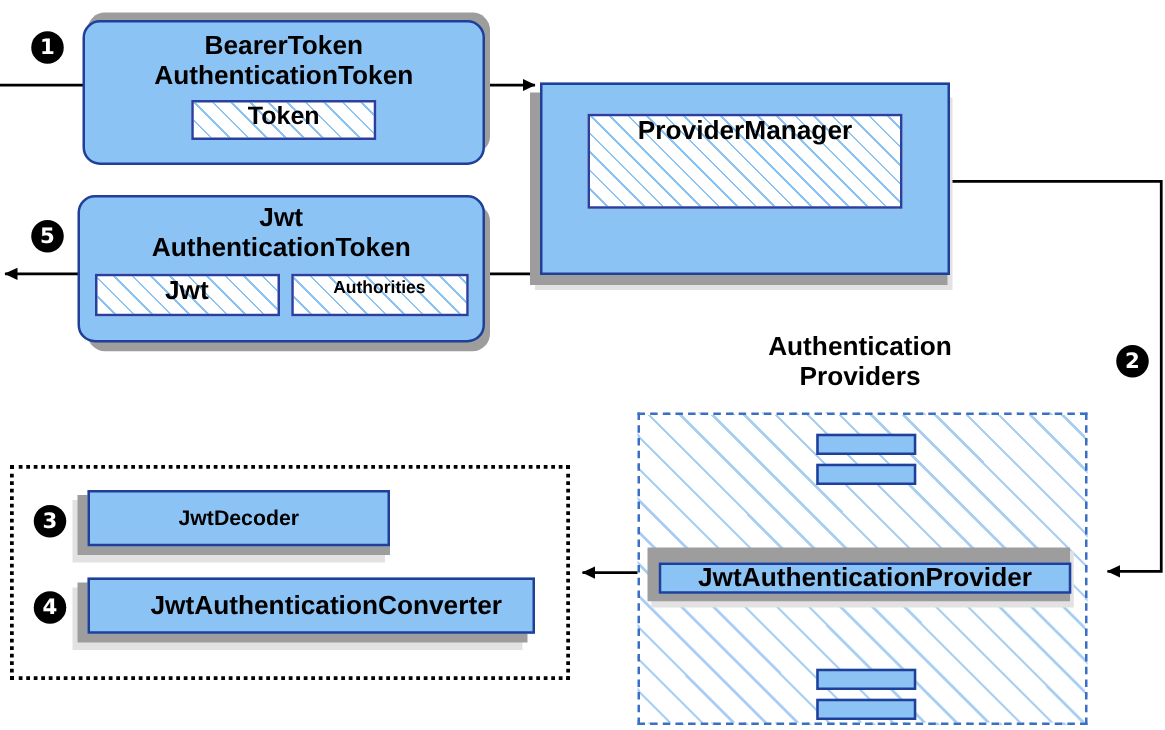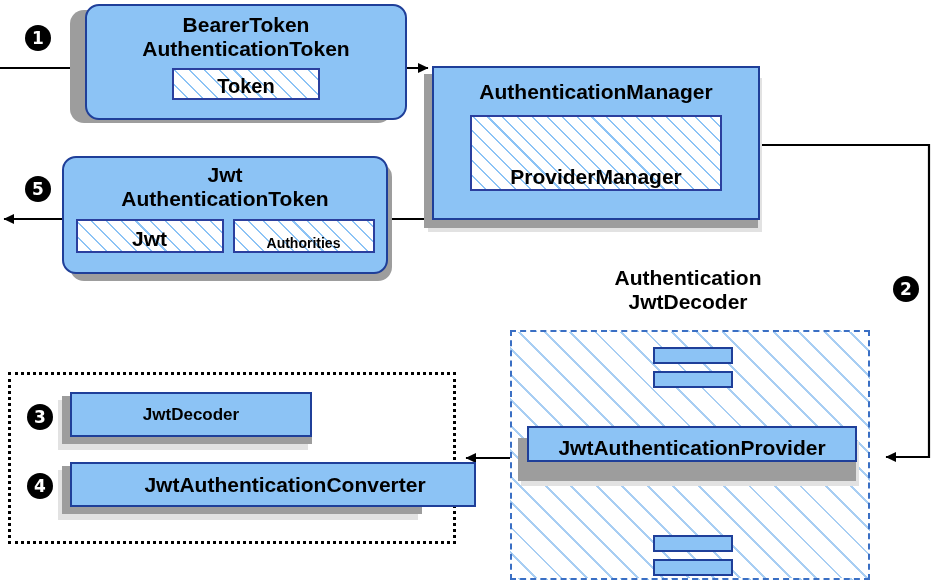--- a/index.html
+++ b/index.html
@@ -64,21 +64,21 @@
     background-color: #ffffff;
     background-image: repeating-linear-gradient(
       45deg,
       rgba(140,195,245,0) 0px,
       rgba(140,195,245,0) 9px,
       #8cc3f5 9px,
       #8cc3f5 10.5px
     );
     border: 2px solid #2b3f9e;
     display: flex;
-    align-items: flex-end;
+    align-items: flex-start;
     justify-content: center;
     font-weight: bold;
     color: #000;
   }
 
   
   .providers-box {
     position: absolute;
     box-sizing: border-box;
     border: 2px dashed #3a6fc4;
@@ -166,49 +166,48 @@
     <path d="M760,145 L929,145 L929,457 L886,457" fill="none" stroke="#000" stroke-width="2.2" marker-end="url(#arrowL)"></path>
 
     <line x1="518" y1="458" x2="466" y2="458" stroke="#000" stroke-width="2.2" marker-end="url(#arrowL)"></line>
 
     <line x1="693" y1="395" x2="693" y2="432" stroke="#000" stroke-width="3" marker-end="url(#arrowR)" marker-start="url(#arrowR)"></line>
 
     <line x1="693" y1="488" x2="693" y2="527" stroke="#000" stroke-width="3" marker-end="url(#arrowR)" marker-start="url(#arrowR)"></line>
   </svg>
 
   <div class="providers-label" style="left:560px; top:266px; width:256px; font-size:21px;">Authentication
-JwtDecoder</div>
+Providers</div>
 
   <div class="providers-box" style="left:510px; top:330px; width:360px; height:250px;"></div>
 
   <div class="bar" style="left:653px; top:347px; width:80px; height:17px;"></div>
   <div class="bar" style="left:653px; top:371px; width:80px; height:17px;"></div>
 
   <div class="bar" style="left:653px; top:535px; width:80px; height:17px;"></div>
   <div class="bar" style="left:653px; top:559px; width:80px; height:17px;"></div>
 
   <div class="node-shadow2" style="left:521px; top:441px; width:338px; height:45px;"></div>
   <div class="node-shadow" style="left:518px; top:438px; width:338px; height:43px;"></div>
-  <div class="node" style="left:527px; top:426px; width:330px; height:36px; justify-content:flex-end;">
+  <div class="node" style="left:527px; top:450px; width:330px; height:25px; justify-content:center;">
     <div class="node-title" style="font-size:21px;">JwtAuthenticationProvider</div>
   </div>
 
   <div class="node-shadow rounded-shadow" style="left:70px; top:10px; width:322px; height:113px;"></div>
-  <div class="node rounded" style="left:66px; top:4px; width:322px; height:116px; padding-top:7px;margin-left:19px;">
+  <div class="node rounded" style="left:66px; top:16px; width:322px; height:116px; padding-top:7px;">
     <div class="node-title" style="font-size:21px;">BearerToken
 AuthenticationToken</div>
     <div class="hatch" style="width:148px; height:32px; margin-top:8px; font-size:20px;">
       <span>Token</span>
     </div>
   </div>
 
   <div class="node-shadow" style="left:424px; top:74px; width:334px; height:154px;"></div>
   <div class="node-shadow2" style="left:428px; top:78px; width:334px; height:154px;"></div>
   <div class="node" style="left:432px; top:66px; width:328px; height:154px; padding-top:12px;">
-    <div class="node-title" style="font-size:21px;">AuthenticationManager</div>
     <div class="hatch" style="width:252px; height:76px; margin-top:11px; font-size:21px;">
       <span>ProviderManager</span>
     </div>
   </div>
 
   <div class="node-shadow rounded-shadow" style="left:70px; top:163px; width:322px; height:118px;"></div>
   <div class="node rounded" style="left:62px; top:156px; width:326px; height:118px; padding-top:5px;">
     <div class="node-title" style="font-size:21px;">Jwt
 AuthenticationToken</div>
     <div style="display:flex; gap:9px; margin-top:9px;">
@@ -224,21 +223,21 @@
   <div class="dotted-box" style="left:8px; top:372px; width:448px; height:172px;"></div>
 
   <div class="node-shadow2" style="left:58px; top:400px; width:250px; height:50px;"></div>
   <div class="node-shadow" style="left:62px; top:396px; width:250px; height:48px;"></div>
   <div class="node" style="left:70px; top:392px; width:242px; height:45px; justify-content:center;">
     <div class="node-title" style="font-size:17px;">JwtDecoder</div>
   </div>
 
   <div class="node-shadow2" style="left:58px; top:470px; width:360px; height:50px;"></div>
   <div class="node-shadow" style="left:62px; top:466px; width:360px; height:48px;"></div>
-  <div class="node" style="left:70px; top:462px; width:406px; height:45px; justify-content:center;padding-left:24px;">
+  <div class="node" style="left:70px; top:462px; width:358px; height:45px; justify-content:center;padding-left:24px;">
     <div class="node-title" style="font-size:21px;">JwtAuthenticationConverter</div>
   </div>
 
   <div class="marker" style="left:25px; top:25px;">
     <span>1</span>
   </div>
   <div class="marker" style="left:893px; top:276px;">
     <span>2</span>
   </div>
   <div class="marker" style="left:27px; top:404px;">

